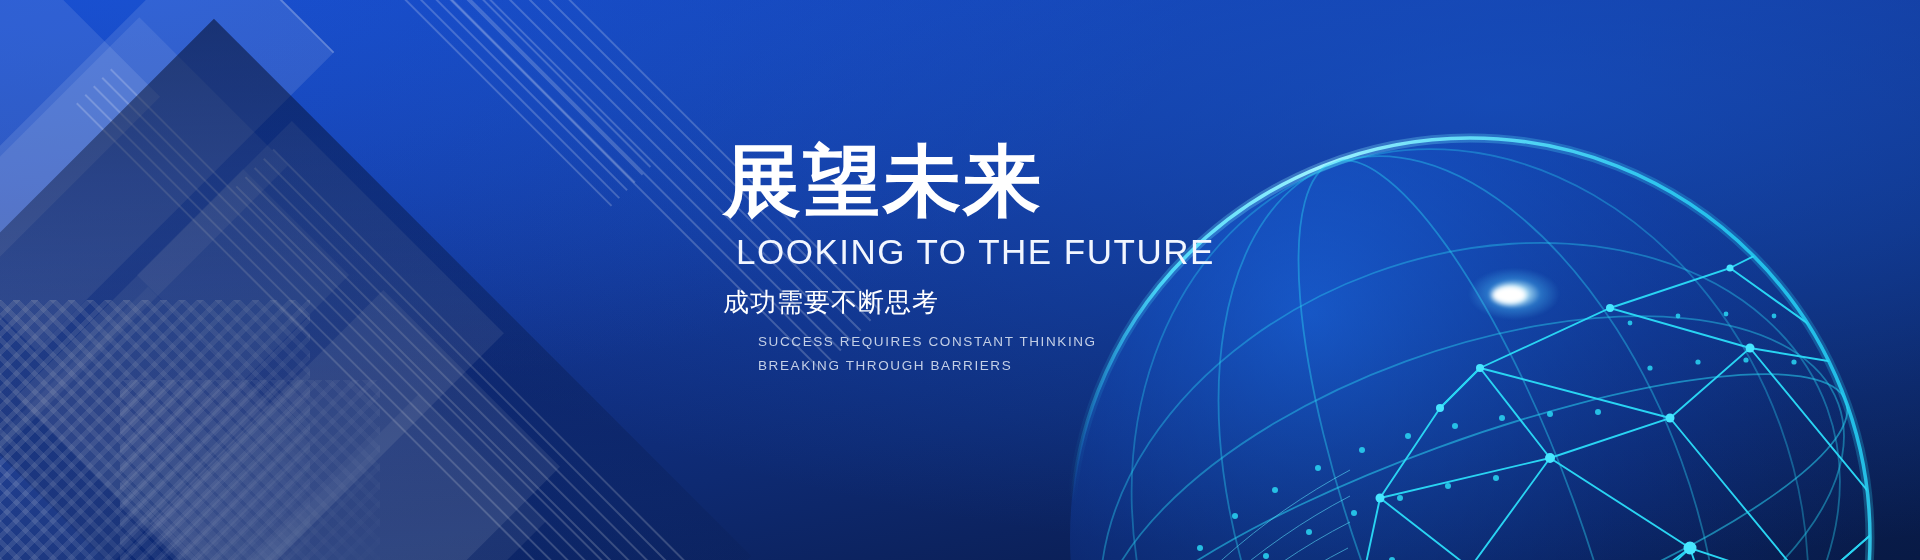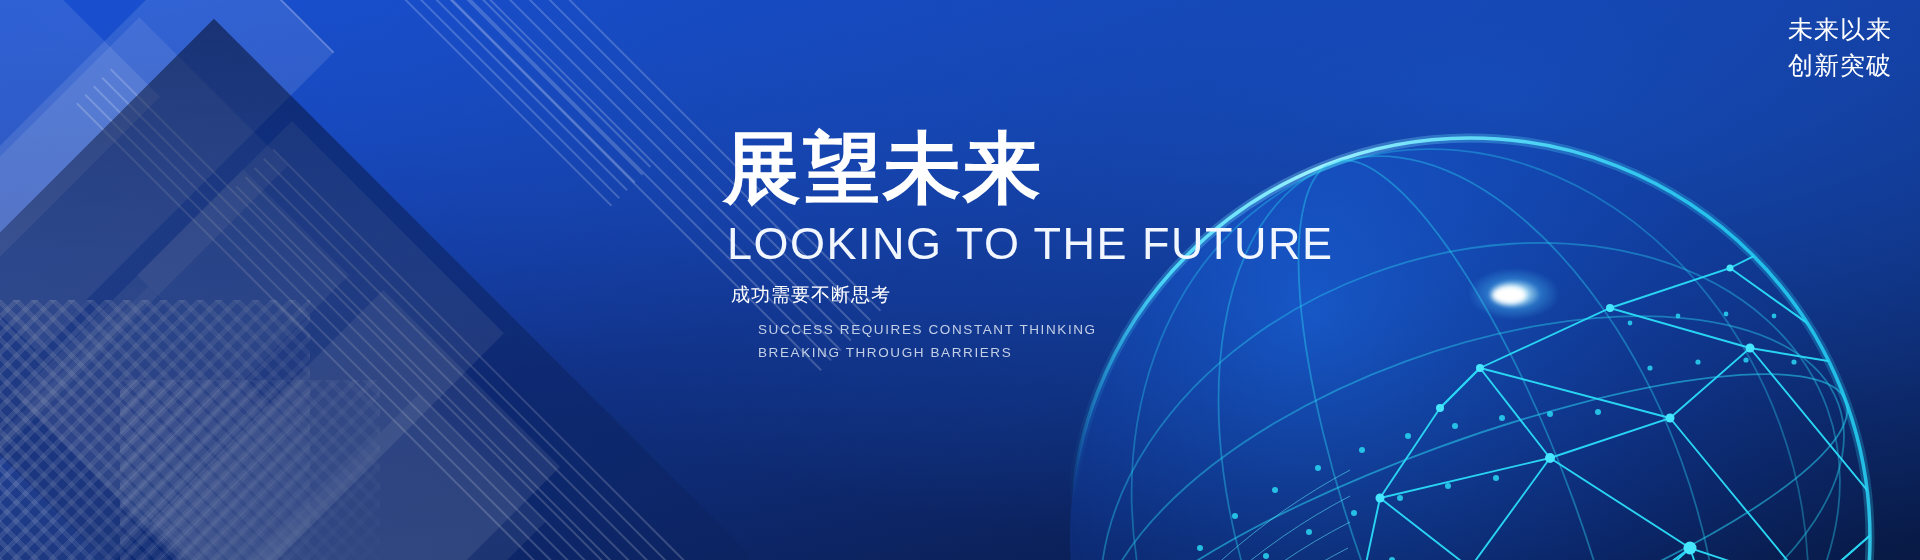--- a/index.html
+++ b/index.html
@@ -32,29 +32,29 @@
   .darkwash{
     position:absolute;left:-60px;bottom:-120px;width:760px;height:460px;
     transform:rotate(45deg);
     background:linear-gradient(135deg, rgba(4,12,40,.55), rgba(4,12,40,0) 70%);
   }
 
   
   .copy{position:absolute;left:723px;top:126px;width:720px;color:#fff;}
   .title-cn{
     font-size:78px;line-height:1;font-weight:bold;letter-spacing:2px;
-    color:#ffffff;margin:3px 0 14px 0;white-space:nowrap;
+    color:#ffffff;margin:16px 0 14px 0;white-space:nowrap;
   }
   .title-en{
-    font-size:45px;line-height:1;font-weight:300;letter-spacing:1.5px;
-    color:#f2f6ff;margin:0 0 16px 4px;white-space:nowrap;
+    font-size:35px;line-height:1;font-weight:300;letter-spacing:1.5px;
+    color:#f2f6ff;margin:0 0 16px 13px;white-space:nowrap;
   }
   .sub-cn{
-    font-size:19px;line-height:1.35;font-weight:400;letter-spacing:1px;
-    color:#ffffff;margin:0 0 10px 8px;
+    font-size:26px;line-height:1.35;font-weight:400;letter-spacing:1px;
+    color:#ffffff;margin:0 0 10px 0;
   }
   .sub-cn div{white-space:nowrap;}
   .sub-en{
     font-size:13.5px;line-height:1.75;font-weight:400;letter-spacing:1.6px;
     color:#c3cfe6;margin:0;
   }
   .sub-en div{white-space:nowrap;margin-left:35px;}
 
   
   .corner{
@@ -326,18 +326,14 @@
     <div class="title-en">LOOKING TO THE FUTURE</div>
     <div class="sub-cn">
       <div>成功需要不断思考</div>
     </div>
     <div class="sub-en">
       <div>SUCCESS REQUIRES CONSTANT THINKING</div>
       <div>BREAKING THROUGH BARRIERS</div>
     </div>
   </div>
 
-  <div class="corner">
-    <div>未来以来</div>
-    <div>创新突破</div>
-  </div>
 
 </div>
 
 </body></html>

